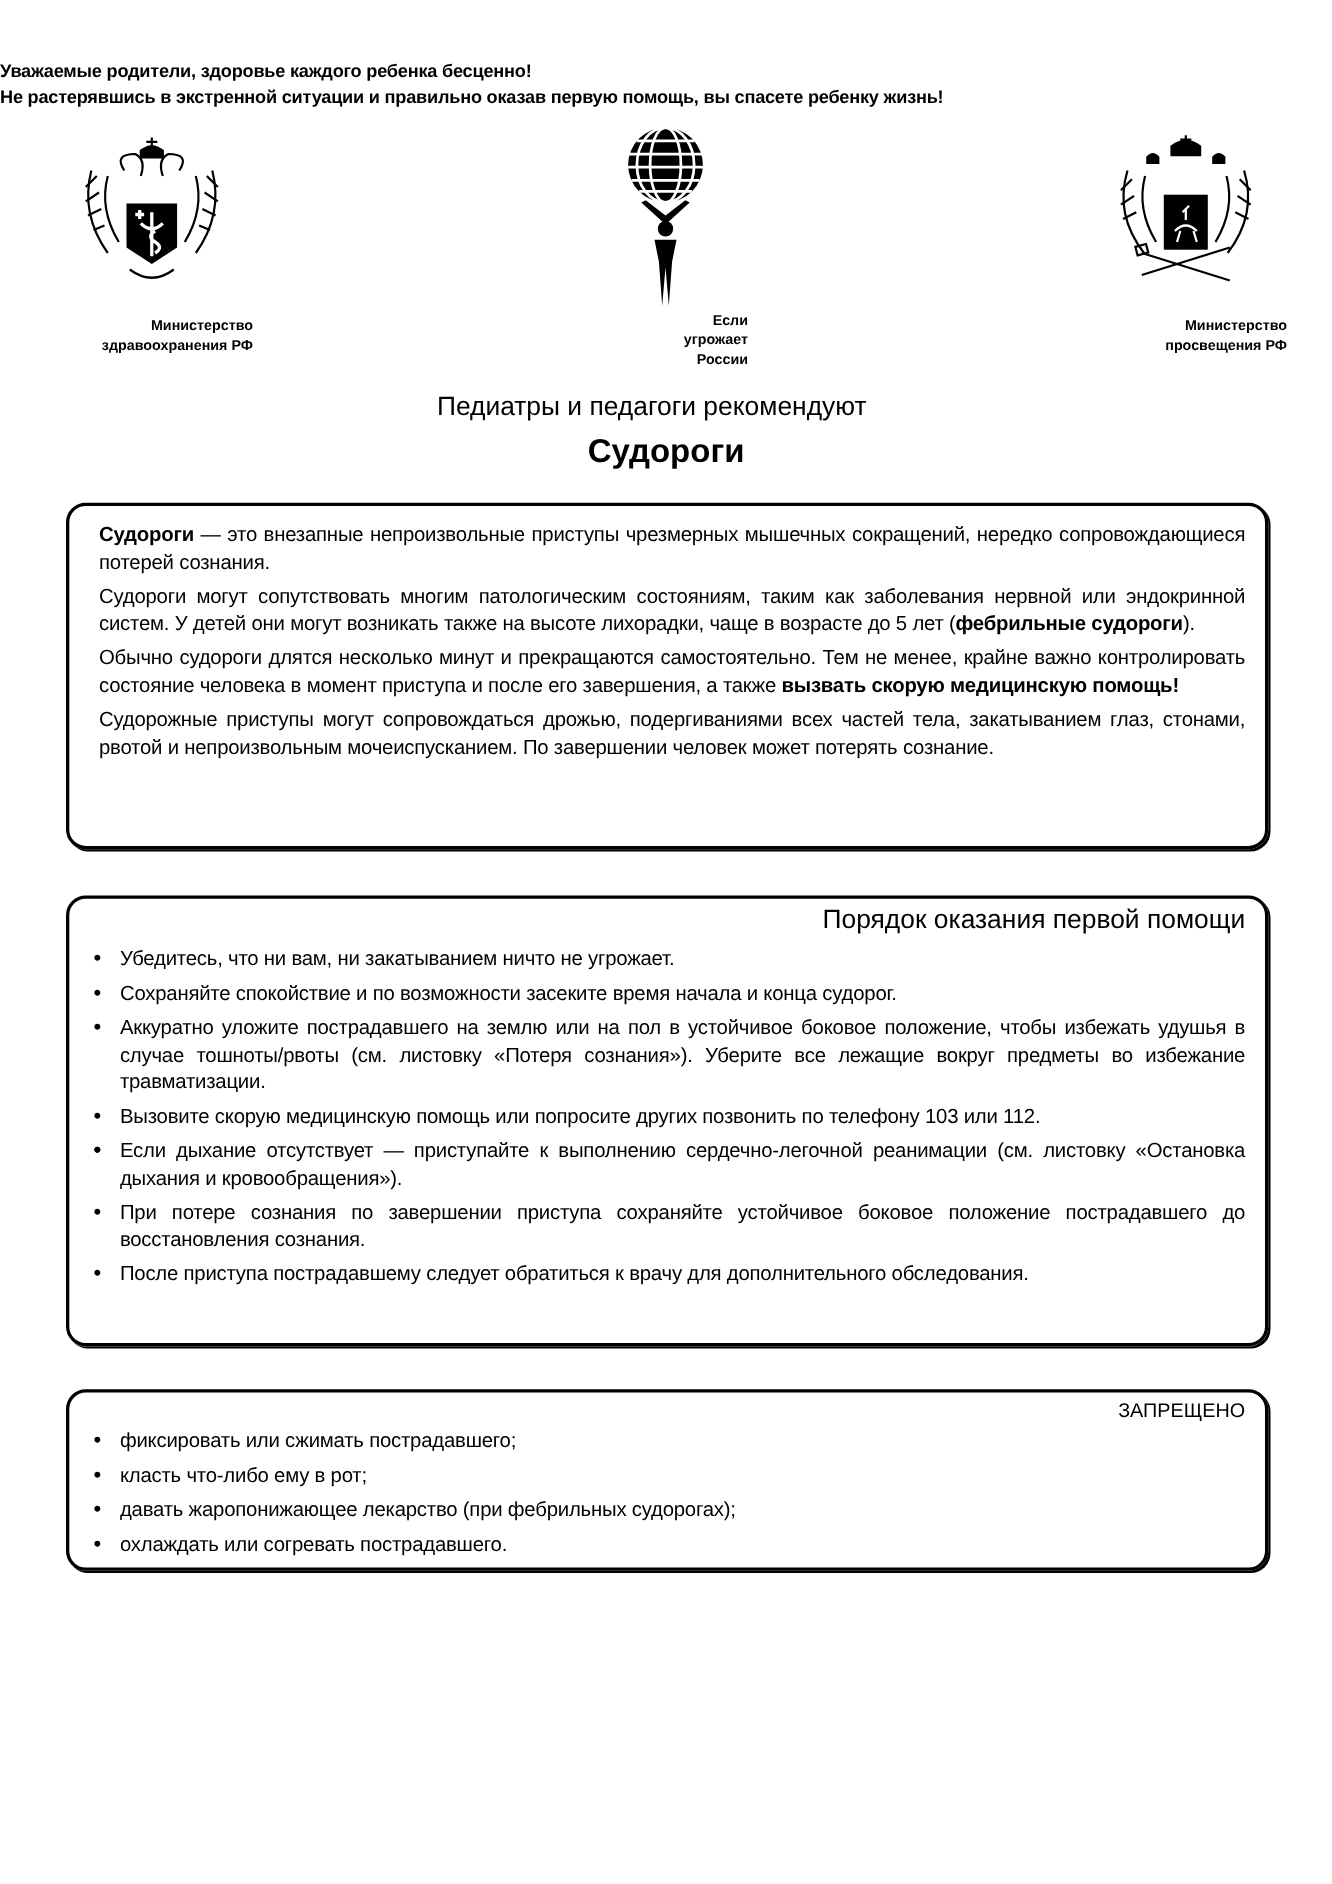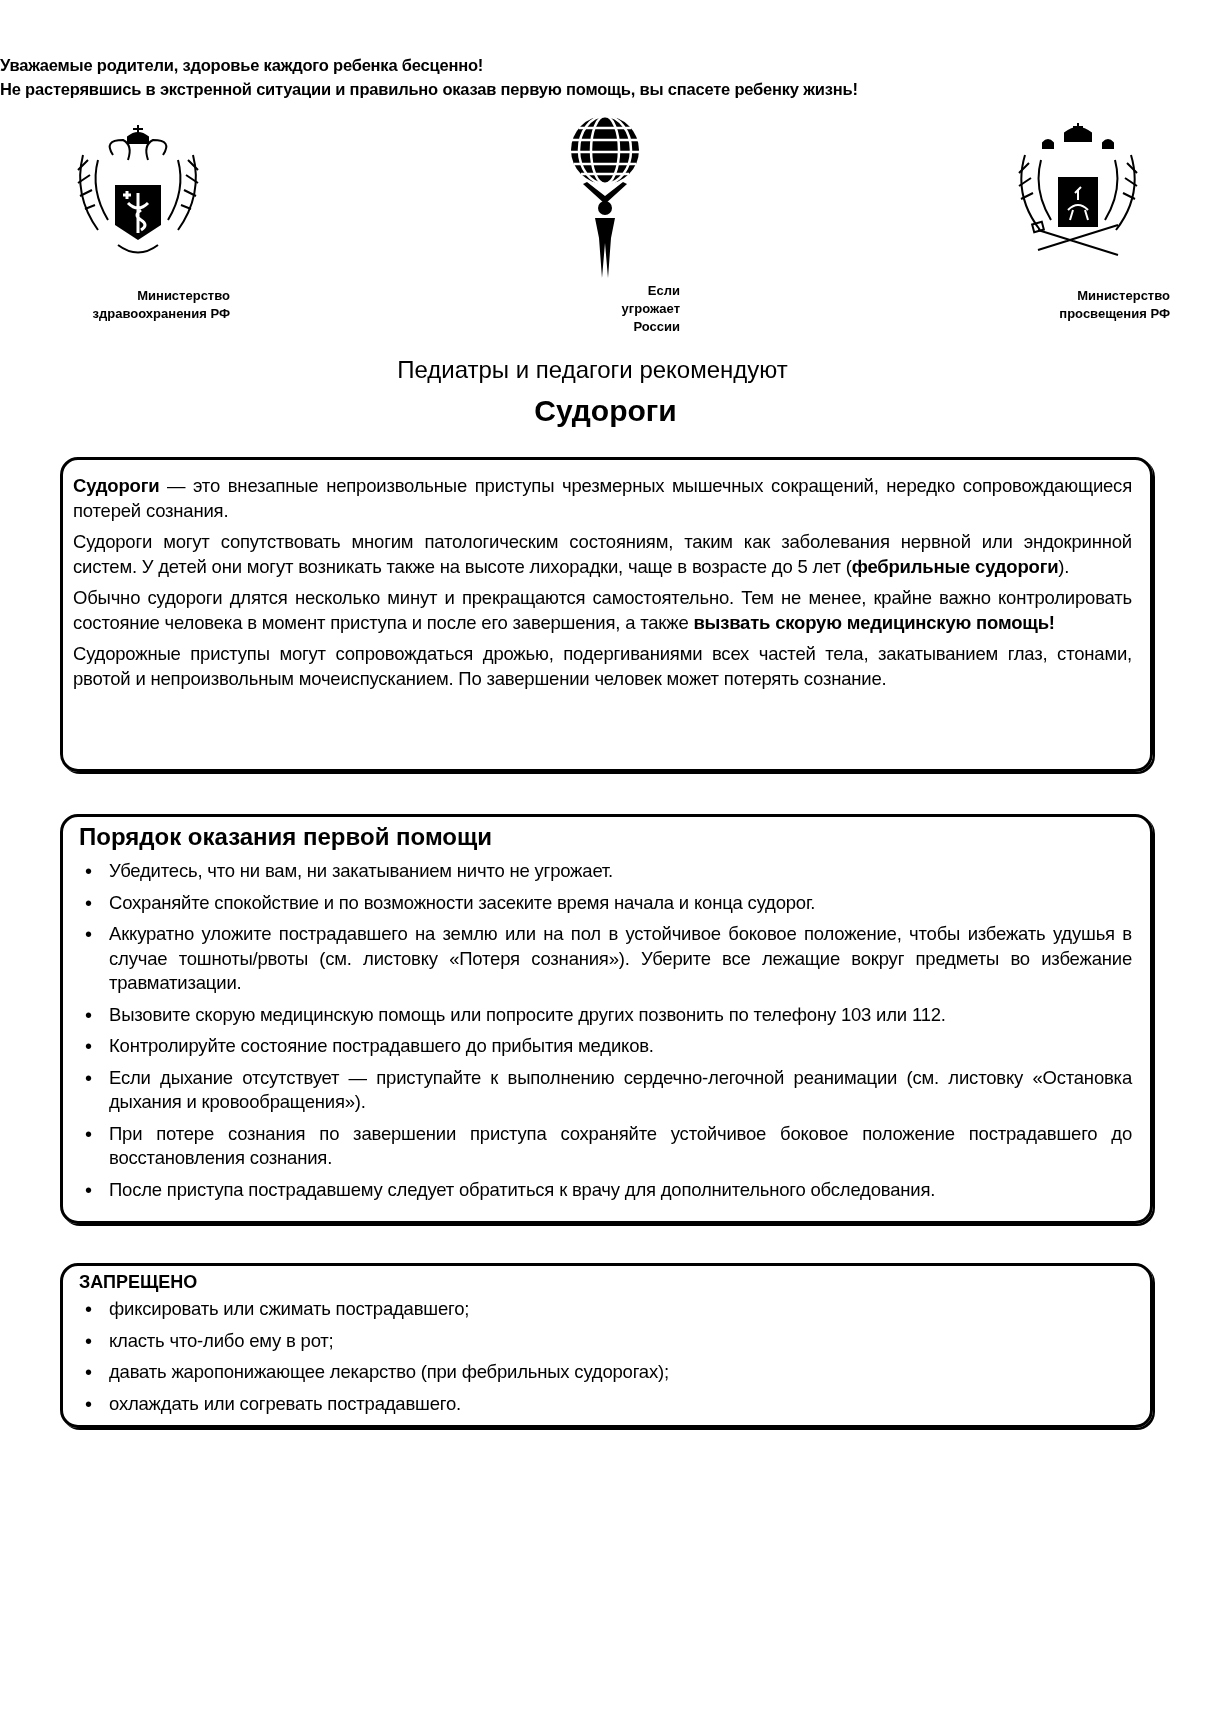--- a/index.html
+++ b/index.html
@@ -4,21 +4,21 @@
 <style>
   html, body { margin:0; padding:0; background:#fff; }
   body { width:1211px; height:1713px; position:relative; color:#000; font-family:"Liberation Sans", sans-serif; overflow:hidden; }
   .intro { position:absolute; top:53px; left:0; width:1211px; text-align:left; font-weight:bold; font-size:16.5px; line-height:24px; letter-spacing:-0.2px; }
   .emblem { position:absolute; text-align:right; font-weight:bold; font-size:13px; line-height:18px; }
   .emblem svg { display:block; margin:0 auto; }
   .heading1 { position:absolute; top:356px; left:0; width:1147px; text-align:center; font-weight:normal; font-size:24px;margin-left:19px; }
   .heading2 { position:absolute; top:394px; left:0; width:1211px; text-align:center; font-weight:bold; font-size:30px; }
   .box { position:absolute; left:60px; width:1093px; border:3px solid #000; border-radius:18px; box-sizing:border-box; box-shadow:2px 2px 0 #000; }
   .p { font-family:"Liberation Sans", sans-serif; font-size:18.5px; line-height:24.5px; text-align:justify; margin:0 0 7px 0; letter-spacing:-0.2px; }
-  .box-title { text-align:left; font-weight:bold; font-size:24px; margin:6px 0 8px 0; }
+  .box-title { text-align:right; font-weight:normal; font-size:24px; margin:6px 0 8px 0; }
   .box-title.small { font-size:18px; margin:6px 0 4px 0; }
   ul { list-style:none; padding:0; margin:0; }
   li { position:relative; padding-left:30px; font-size:18.5px; line-height:24.5px; margin-bottom:7px; text-align:justify; letter-spacing:-0.2px; }
   li .bullet { position:absolute; left:6px; top:0; font-size:20px; }
   .page-num { position:absolute; top:1765px; left:0; width:1211px; text-align:center; font-family:"Liberation Serif", serif; font-size:18px; }
 </style>
 </head>
 <body>
 
 <div class="intro">
@@ -79,35 +79,35 @@
       <path d="M65 95 q10 -10 20 0 M70 95 l-3 10 M82 95 l3 10 M75 85 v-10 M72 78 l6 -6"></path>
     </g>
   </svg>
   <div style="margin-top:22px;">Министерство</div>
   <div>просвещения РФ</div>
 </div>
 
 <div class="heading1">Педиатры и педагоги рекомендуют</div>
 <div class="heading2">Судороги</div>
 
-<div class="box" style="top:457px; height:315px; padding:14px 18px 0 10px;">
+<div class="box" style="top:457px; height:315px; padding:14px 18px 0 27px;">
   <p class="p"><b>Судороги</b><span> — это внезапные непроизвольные приступы чрезмерных мышечных сокращений, нередко сопровождающиеся потерей сознания.</span></p>
   <p class="p"><span>Судороги могут сопутствовать многим патологическим состояниям, таким как заболевания нервной или эндокринной систем. У детей они могут возникать также на высоте лихорадки, чаще в возрасте до 5 лет (</span><b>фебрильные судороги</b><span>).</span></p>
   <p class="p"><span>Обычно судороги длятся несколько минут и прекращаются самостоятельно. Тем не менее, крайне важно контролировать состояние человека в момент приступа и после его завершения, а также </span><b>вызвать скорую медицинскую помощь!</b></p>
   <p class="p">Судорожные приступы могут сопровождаться дрожью, подергиваниями всех частей тела, закатыванием глаз, стонами, рвотой и непроизвольным мочеиспусканием. По завершении человек может потерять сознание.</p>
 </div>
 
 <div class="box" style="top:814px; height:410px; padding:0 18px 0 16px;">
   <div class="box-title">Порядок оказания первой помощи</div>
   <ul>
     <li><span class="bullet">•</span><span>Убедитесь, что ни вам, ни закатыванием ничто не угрожает.</span></li>
     <li><span class="bullet">•</span><span>Сохраняйте спокойствие и по возможности засеките время начала и конца судорог.</span></li>
     <li><span class="bullet">•</span><span>Аккуратно уложите пострадавшего на землю или на пол в устойчивое боковое положение, чтобы избежать удушья в случае тошноты/рвоты (см. листовку «Потеря сознания»). Уберите все лежащие вокруг предметы во избежание травматизации.</span></li>
     <li><span class="bullet">•</span><span>Вызовите скорую медицинскую помощь или попросите других позвонить по телефону 103 или 112.</span></li>
-    <li><span class="bullet">•</span><span>Контролируйте состояние пострадавшего до прибытия медиков.</span></li>
+    <li><span class="bullet">•</span></li>
     <li><span class="bullet">•</span><span>Если дыхание отсутствует — приступайте к выполнению сердечно-легочной реанимации (см. листовку «Остановка дыхания и кровообращения»).</span></li>
     <li><span class="bullet">•</span><span>При потере сознания по завершении приступа сохраняйте устойчивое боковое положение пострадавшего до восстановления сознания.</span></li>
     <li><span class="bullet">•</span><span>После приступа пострадавшему следует обратиться к врачу для дополнительного обследования.</span></li>
   </ul>
 </div>
 
 <div class="box" style="top:1263px; height:165px; padding:0 18px 0 16px;">
   <div class="box-title small">ЗАПРЕЩЕНО</div>
   <ul>
     <li><span class="bullet">•</span><span>фиксировать или сжимать пострадавшего;</span></li>

